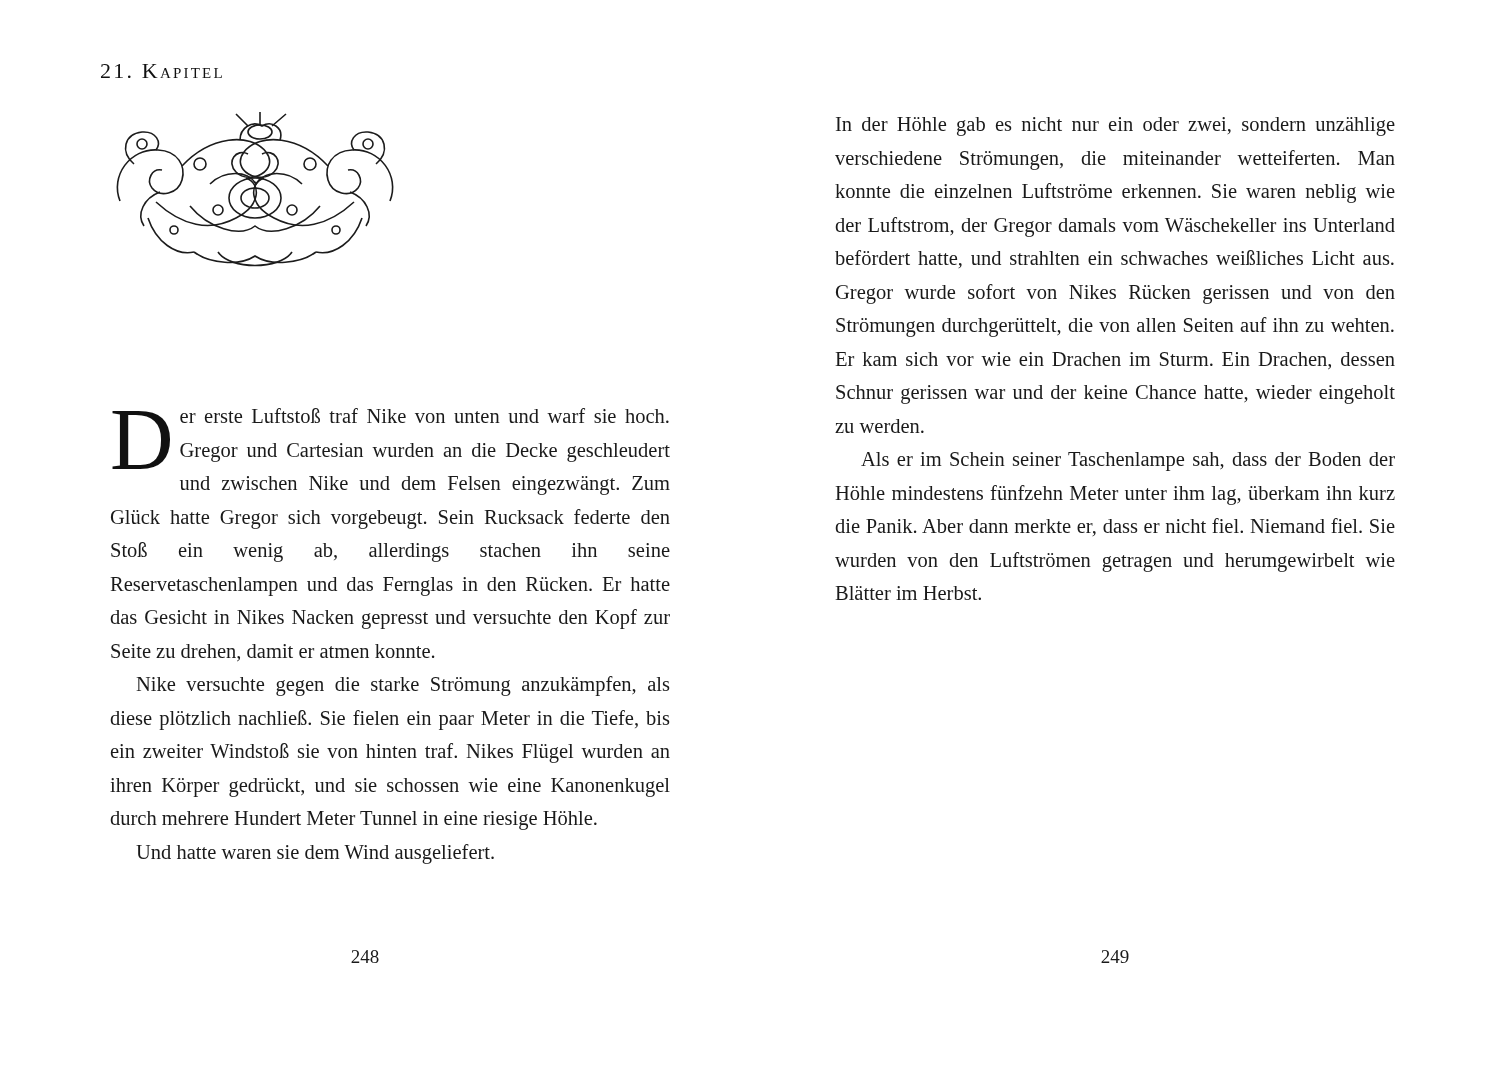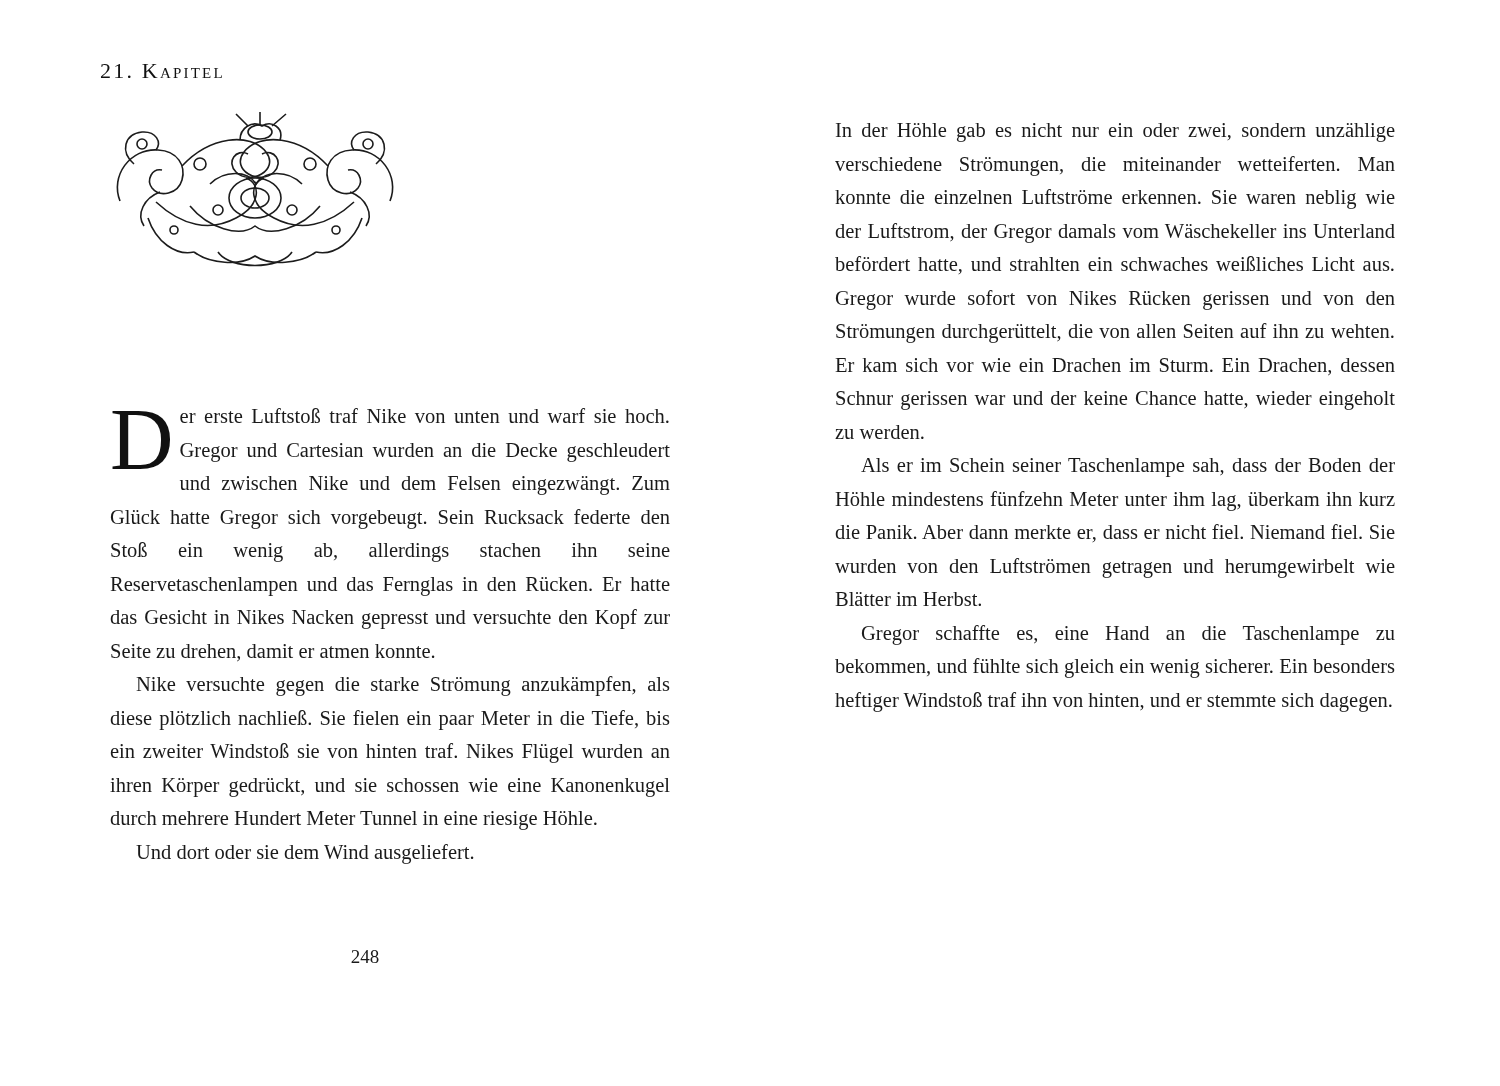--- a/index.html
+++ b/index.html
@@ -31,21 +31,20 @@
     position: absolute;
     top: 110px;
     width: 560px;
     height: 800px;
   }
   .page-left .page-inner {
     left: 110px;
   }
   .page-right .page-inner {
     left: 85px;
-    margin-top: 6px;
   }
   .chapter-heading {
     font-size: 22px;
     letter-spacing: 2.2px;
     margin: 58px 0 0 100px;
     color: #111;
     font-variant: small-caps;
     white-space: nowrap;
   }
   .chapter-heading .num {
@@ -149,30 +148,30 @@
             <path d="M260 86 C276 92, 284 108, 276 120"></path>
           </g>
         </svg>
       </div>
 
       <div class="page-inner" style="top:400px; left:110px; width:560px;">
         <p class="dropcap-para">
           <span class="dropcap">D</span><span>er erste Luftstoß traf Nike von unten und warf sie hoch. Gregor und Cartesian wurden an die Decke geschleudert und zwischen Nike und dem Felsen eingezwängt. Zum Glück hatte Gregor sich vorgebeugt. Sein Rucksack federte den Stoß ein wenig ab, allerdings stachen ihn seine Reservetaschenlampen und das Fernglas in den Rücken. Er hatte das Gesicht in Nikes Nacken gepresst und versuchte den Kopf zur Seite zu drehen, damit er atmen konnte.</span>
         </p>
         <p class="body">Nike versuchte gegen die starke Strömung anzukämpfen, als diese plötzlich nachließ. Sie fielen ein paar Meter in die Tiefe, bis ein zweiter Windstoß sie von hinten traf. Nikes Flügel wurden an ihren Körper gedrückt, und sie schossen wie eine Kanonenkugel durch mehrere Hundert Meter Tunnel in eine riesige Höhle.</p>
-        <p class="body">Und dort oder sie dem Wind ausgeliefert.</p>
+        <p class="body">Und hatte waren sie dem Wind ausgeliefert.</p>
       </div>
 
       <div class="folio">248</div>
     </div>
   </div>
 
   <div class="page page-right">
     <div style="position:absolute; top:0; left:0; width:750px; height:1086px;">
       <div class="page-inner" style="top:108px; left:85px; width:560px;">
         <p class="body nofirstindent">In der Höhle gab es nicht nur ein oder zwei, sondern unzählige verschiedene Strömungen, die miteinander wetteiferten. Man konnte die einzelnen Luftströme erkennen. Sie waren neblig wie der Luftstrom, der Gregor damals vom Wäschekeller ins Unterland befördert hatte, und strahlten ein schwaches weißliches Licht aus. Gregor wurde sofort von Nikes Rücken gerissen und von den Strömungen durchgerüttelt, die von allen Seiten auf ihn zu wehten. Er kam sich vor wie ein Drachen im Sturm. Ein Drachen, dessen Schnur gerissen war und der keine Chance hatte, wieder eingeholt zu werden.</p>
         <p class="body">Als er im Schein seiner Taschenlampe sah, dass der Boden der Höhle mindestens fünfzehn Meter unter ihm lag, überkam ihn kurz die Panik. Aber dann merkte er, dass er nicht fiel. Niemand fiel. Sie wurden von den Luftströmen getragen und herumgewirbelt wie Blätter im Herbst.</p>
-        <p class="body">Gregor schaffte es, eine Hand an die Taschenlampe zu bekommen, und fühlte sich gleich ein wenig sicherer. Ein besonders heftiger Windstoß traf ihn von hinten, und er stemmte sich dagegen.</p>
       </div>
+      <div class="folio">249</div>
     </div>
   </div>
 
 </div>
 
 </body></html>

